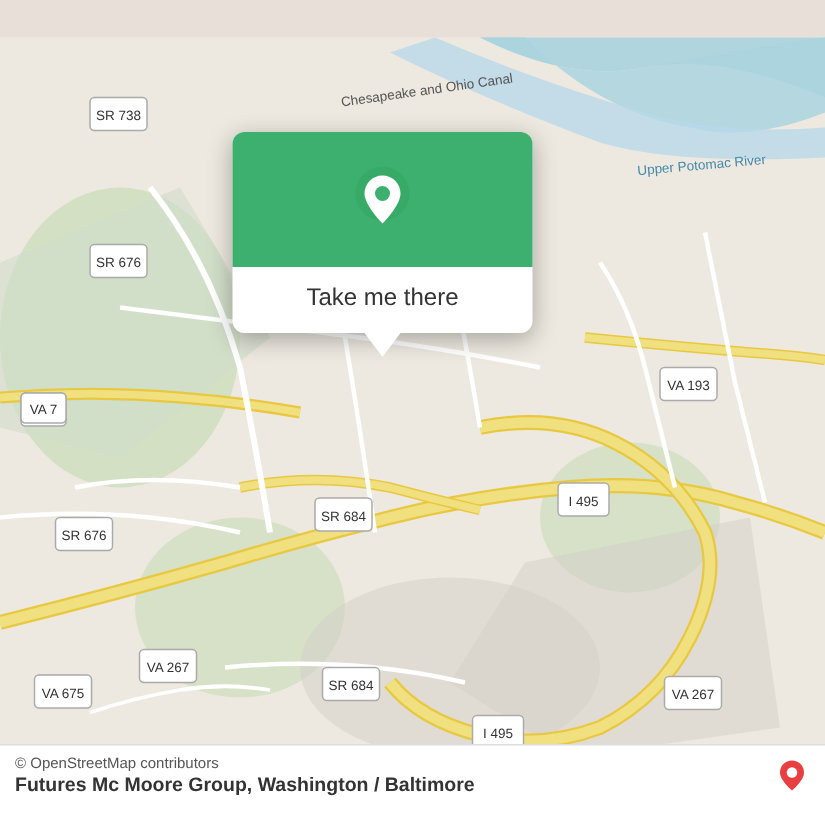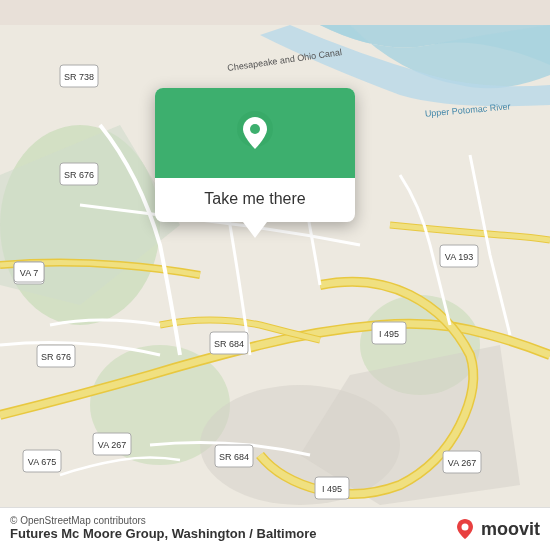--- a/index.html
+++ b/index.html
@@ -84,23 +84,23 @@
       border-top: 16px solid white;
     }
 
     
     #footer-bar {
       position: absolute;
       bottom: 0;
       left: 0;
       width: 100%;
       background: white;
-      padding: 7px 10px 9px 10px;
-      display: flex;
-      align-items: flex-end;
+      padding: 7px 10px 20px 10px;
+      display: flex;
+      align-items: center;
       justify-content: space-between;
       z-index: 20;
       border-top: 1px solid #ddd;
     }
 
     #footer-left {
       display: flex;
       flex-direction: column;
     }
 
@@ -242,17 +242,16 @@
     <div id="footer-left">
       <span id="osm-credit">© OpenStreetMap contributors</span>
       <span id="location-title">Futures Mc Moore Group, Washington / Baltimore</span>
     </div>
     <div id="moovit-logo">
 
       <svg id="moovit-pin" viewBox="0 0 24 24" xmlns="http://www.w3.org/2000/svg">
         <path d="M12 2 C7.6 2 4 5.6 4 10 C4 15.5 12 22 12 22 C12 22 20 15.5 20 10 C20 5.6 16.4 2 12 2Z" fill="#e84040"></path>
         <circle cx="12" cy="10" r="3.5" fill="white"></circle>
       </svg>
-      <span id="moovit-text">moovit</span>
     </div>
   </div>
 
 </div>
 
 </body></html>

